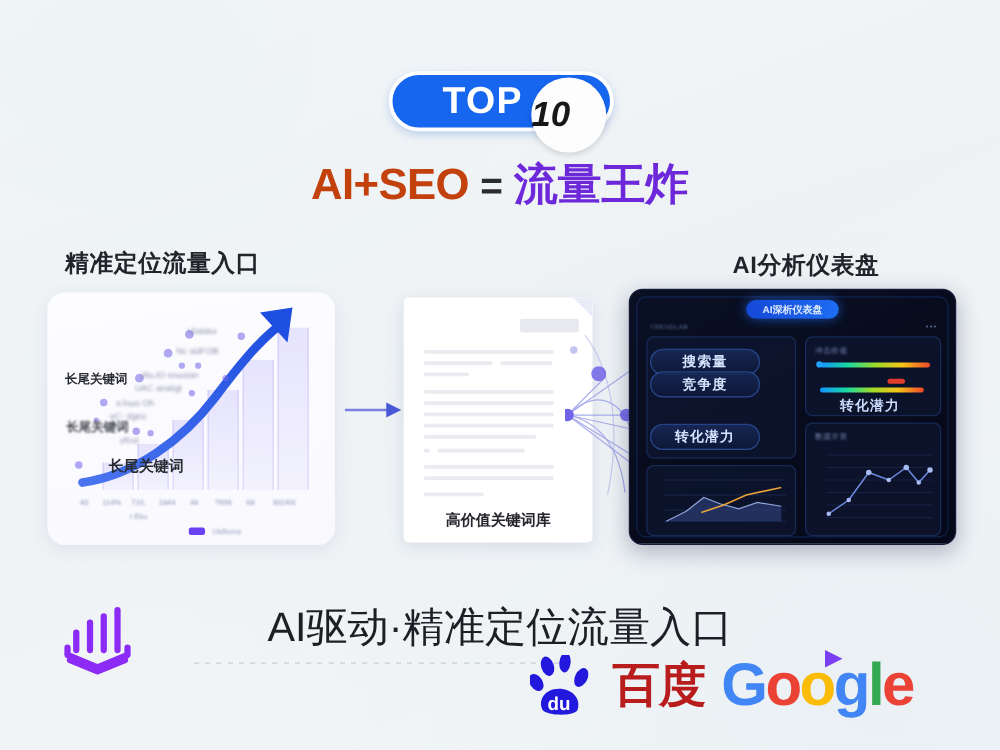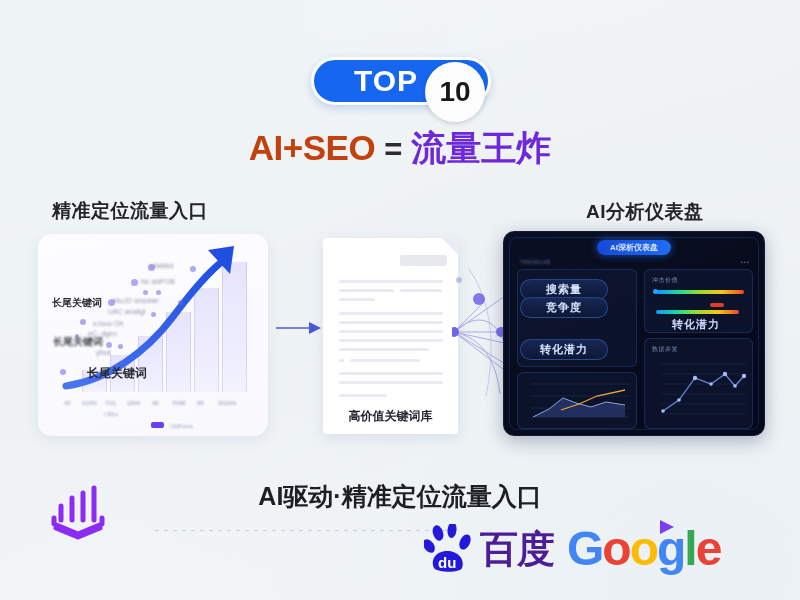--- a/index.html
+++ b/index.html
@@ -22,22 +22,23 @@
     display:flex; align-items:center; justify-content:flex-start;
     border:3px solid #ffffff;
   }
   .badge-text {
     color:#ffffff; font-size:30px; font-weight:bold; letter-spacing:1px;
     margin-left:40px; line-height:1;
   }
   .badge-circle {
     position:absolute; right:3px; top:2px; width:60px; height:60px;
     border-radius:50%; background:#fdfdfd;
-    display:flex; align-items:center; justify-content:center;
+    display:flex; align-items:center; justify-content:flex-start;
     box-shadow:0 2px 5px rgba(0,0,0,.14);
+    font-style:italic;
   }
   .badge-num { color:#17181a; font-size:28px; font-weight:bold; line-height:1; }
 
   
   .headline {
     position:absolute; left:0; right:0; top:128px;
     text-align:center; font-size:35px; font-weight:bold; line-height:1.15;
     white-space:nowrap;
   }
   .hl-red { color:#c2410c; letter-spacing:-.5px; }
@@ -91,21 +92,21 @@
   .legend-tx {
     position:absolute; bottom:7px; left:132px; color:#9aa0bc; font-size:6px;
     filter:blur(1px);
   }
 
   
   .arrow-1 { position:absolute; left:276px; top:320px; }
 
   
   .doc-card {
-    position:absolute; left:323px; top:238px; width:135px; height:196px;
+    position:absolute; left:323px; top:238px; width:151px; height:196px;
     background:#ffffff; border-radius:4px;
     box-shadow:0 4px 13px rgba(80,90,150,.13);
     overflow:hidden;
     text-align:right;
   }
   .doc-corner {
     position:absolute; right:0; top:0; width:16px; height:16px;
     background:linear-gradient(225deg,#e9ecf6 50%,transparent 50%);
   }
   .doc-head {
@@ -169,31 +170,31 @@
     position:absolute; width:14px; height:4px; border-radius:2px; background:#e33c2a;
   }
   .overlay-cn {
     position:absolute; color:#cddcff; font-size:11px; font-weight:bold;
     letter-spacing:1px; filter:blur(.5px); white-space:nowrap;
   }
 
   
   .tagline {
     position:absolute; left:0; right:0; top:480px; text-align:center;
-    font-size:25px; font-weight:bold; color:#1d1f25; white-space:nowrap;
+    font-size:33px; font-weight:normal; color:#1d1f25; white-space:nowrap;
   }
   .dash-line {
     position:absolute; left:155px; top:530px; width:300px; height:1px;
     background:repeating-linear-gradient(90deg,#c9cfdb 0 4px,transparent 4px 9px);
   }
   .bar-icon { position:absolute; left:47px; top:484px; }
   .logos { position:absolute; left:424px; top:524px; display:flex; align-items:center; }
   .baidu-cn {
-    color:#4c1d95; font-size:38px; font-weight:bold; letter-spacing:-1px;
-    margin-left:2px; line-height:1;
+    color:#b91c1c; font-size:38px; font-weight:bold; letter-spacing:-1px;
+    margin-left:12px; line-height:1;
   }
   .google { display:flex; align-items:center; margin-left:13px; line-height:1; }
   .google span { font-size:48px; font-weight:bold; letter-spacing:-2px; }
   .g-b { color:#4285f4; } .g-r { color:#ea4335; }
   .g-y { color:#fbbc05; } .g-g { color:#34a853; }
   .play-arrow { position:absolute; left:233px; top:-6px; }
 </style>
 </head>
 <body>
 

